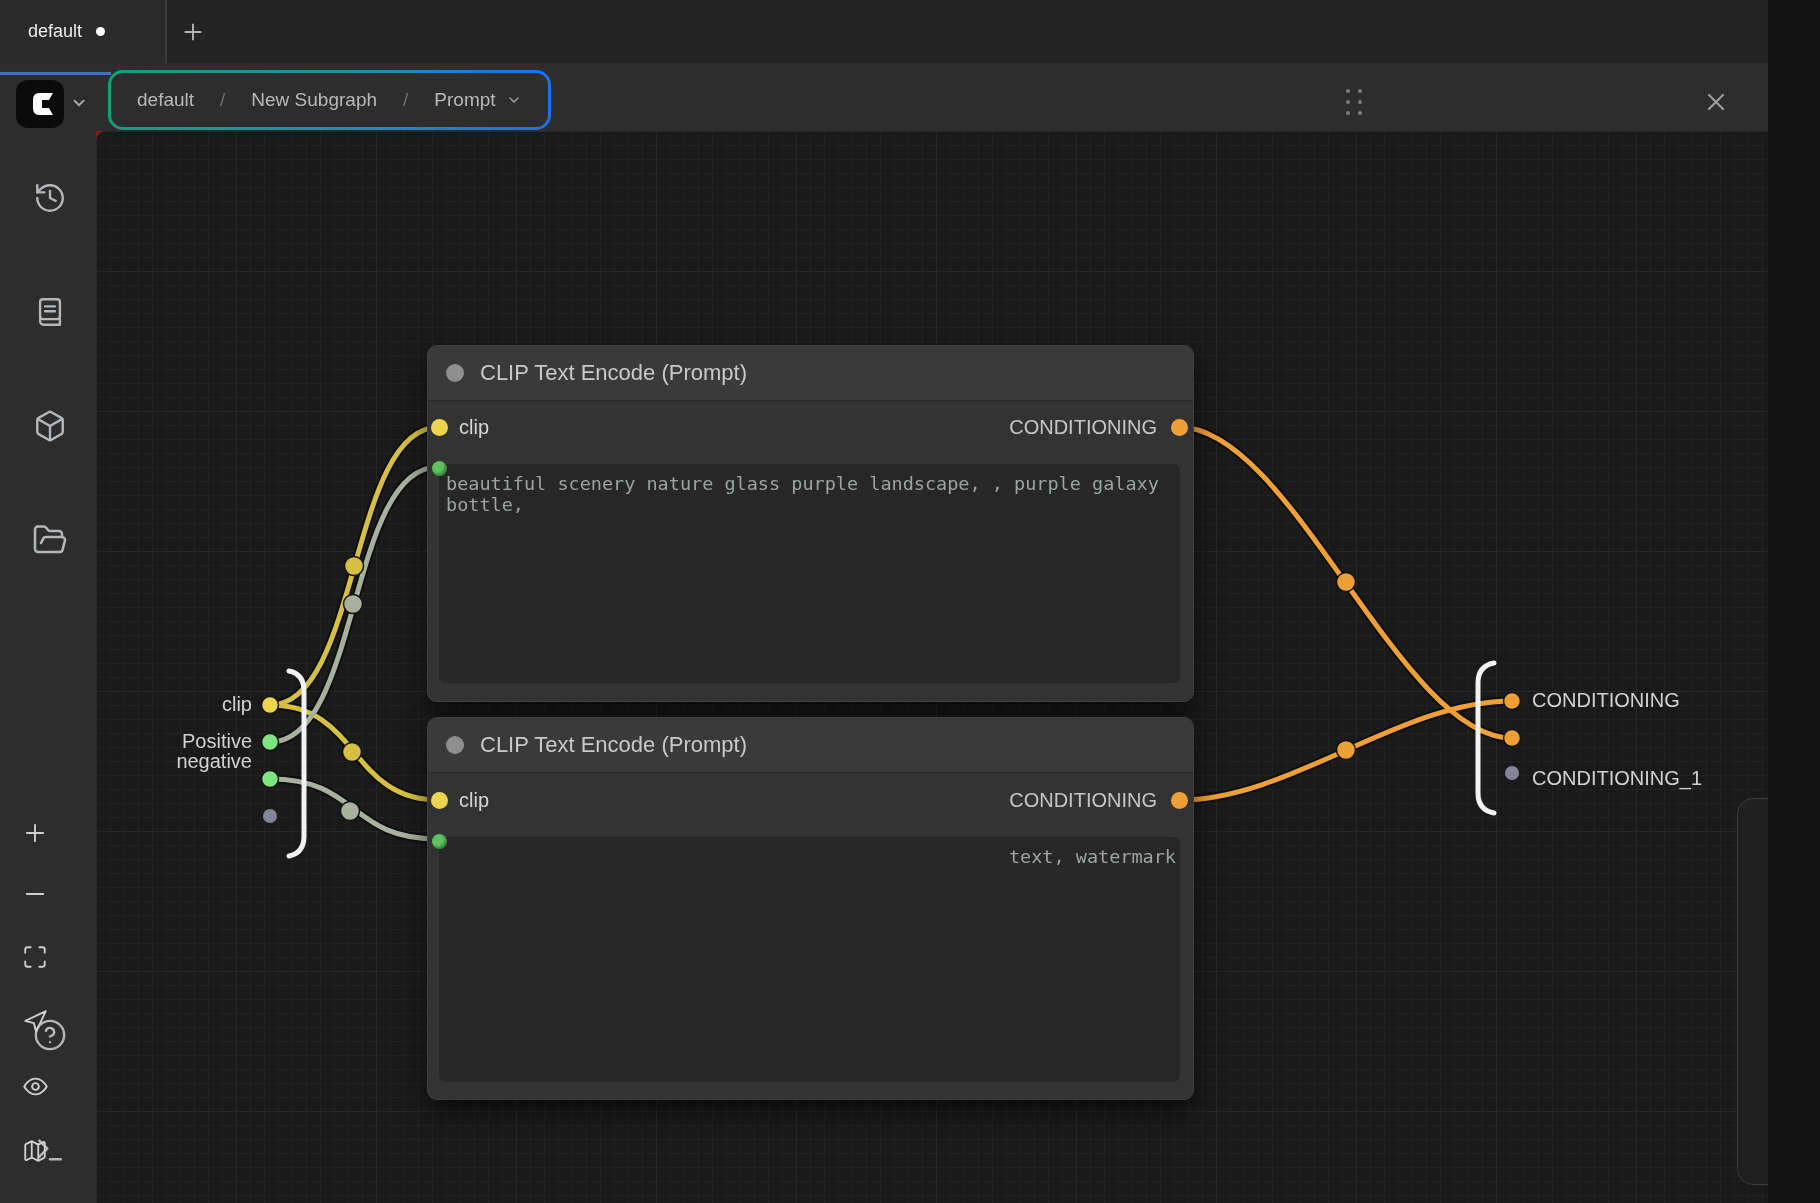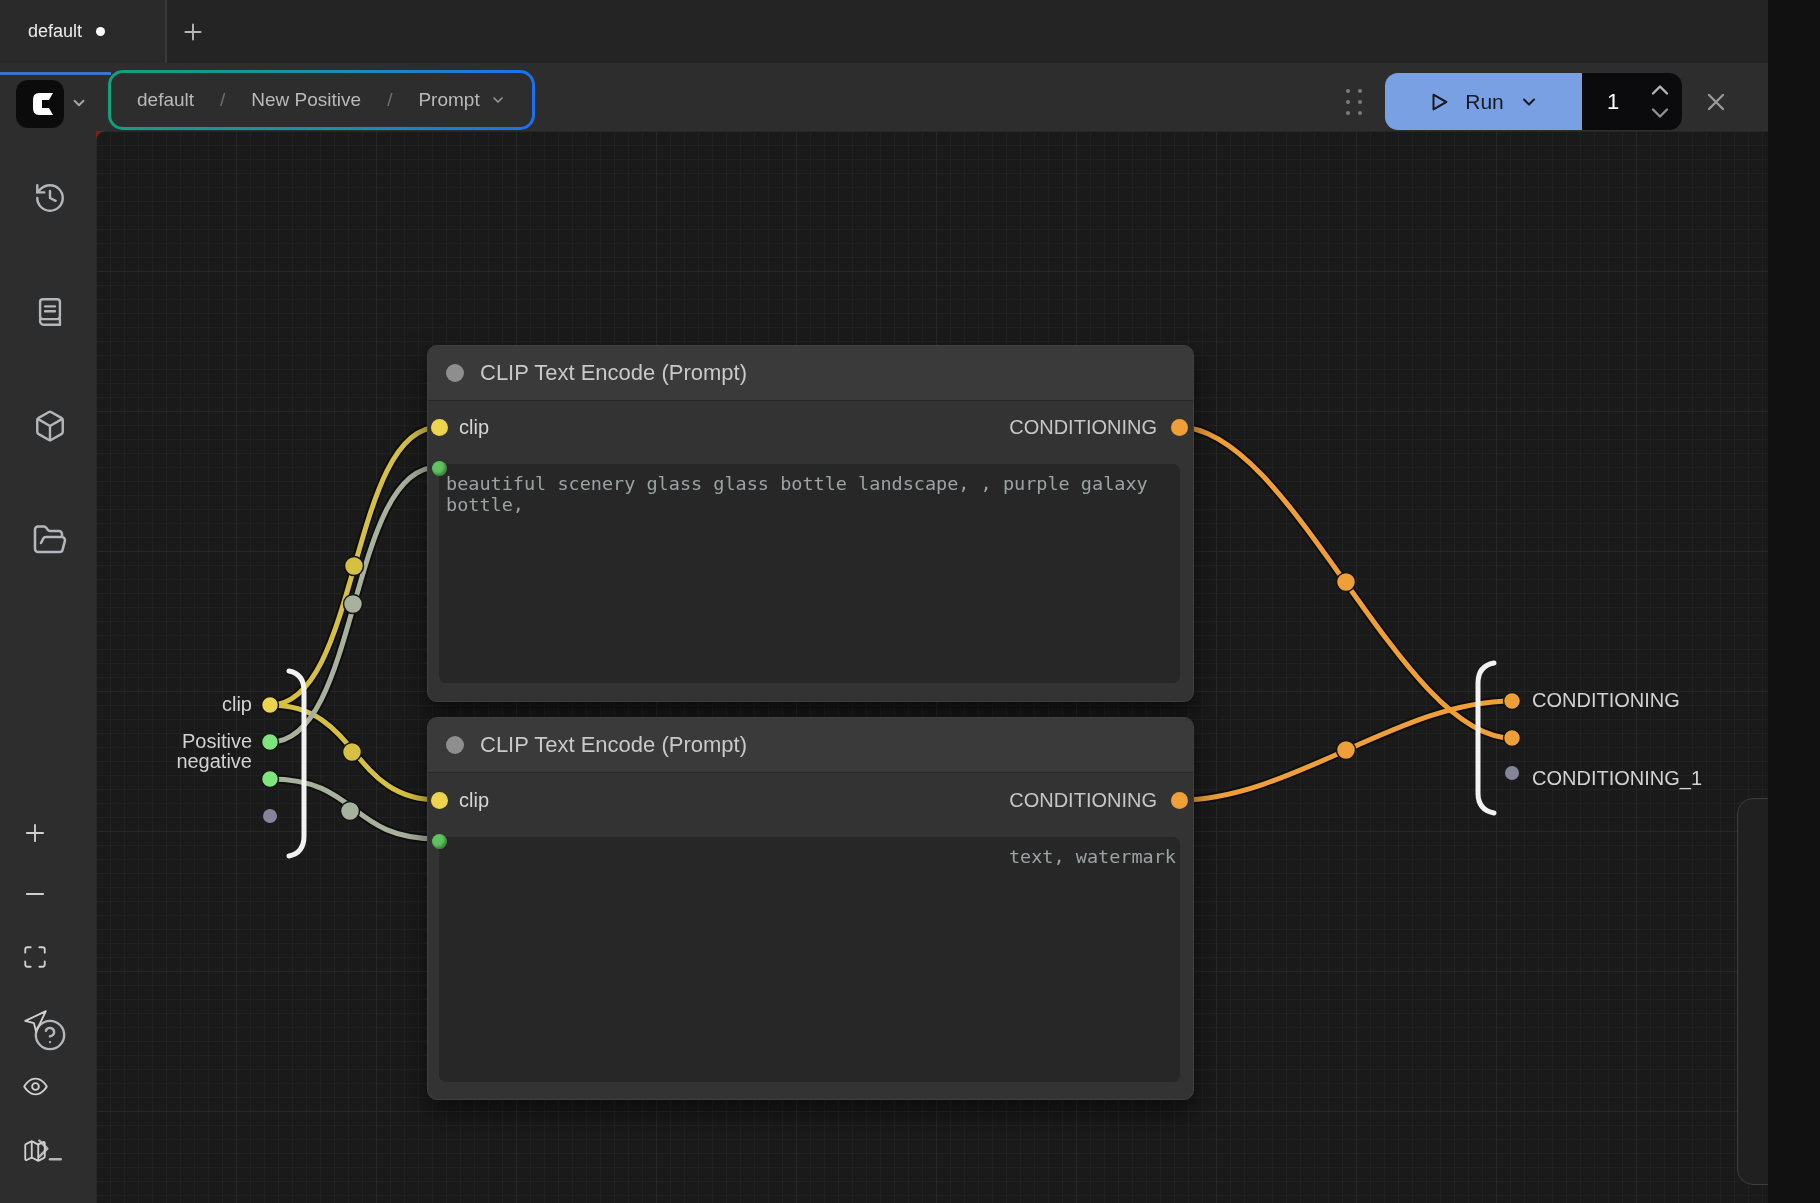--- a/index.html
+++ b/index.html
@@ -133,60 +133,40 @@
   <div class="abs logo-chevron">
     <svg width="18" height="18" viewBox="0 0 24 24" fill="none" stroke="#a8a8a8" stroke-width="2.4" stroke-linecap="round" stroke-linejoin="round">
         <path d="m6 9 6 6 6-6"></path>
       </svg>
   </div>
 
   <div class="abs crumb-wrap">
     <div class="crumb">
       <span class="crumb-item">default</span>
       <span class="crumb-sep">/</span>
-      <span class="crumb-item">New Positive</span>
+      <span class="crumb-item">New Subgraph</span>
       <span class="crumb-sep">/</span>
       <span class="crumb-last">
         <span>Prompt</span>
         <svg width="16" height="16" viewBox="0 0 24 24" fill="none" stroke="#9a9a9a" stroke-width="2.4" stroke-linecap="round" stroke-linejoin="round">
             <path d="m6 9 6 6 6-6"></path>
           </svg>
       </span>
     </div>
   </div>
 
   <div class="abs drag-handle">
     <i></i>
       <i></i>
       <i></i>
       <i></i>
       <i></i>
       <i></i>
   </div>
 
-  <div class="abs run-group">
-    <div class="run-btn">
-      <svg width="22" height="22" viewBox="0 0 24 24" fill="none" stroke="#161a22" stroke-width="2.2" stroke-linejoin="round">
-          <polygon points="6 4 20 12 6 20 6 4"></polygon>
-        </svg>
-      <span class="run-label">Run</span>
-      <svg width="20" height="20" viewBox="0 0 24 24" fill="none" stroke="#161a22" stroke-width="2.4" stroke-linecap="round" stroke-linejoin="round">
-          <path d="m6 9 6 6 6-6"></path>
-        </svg>
-    </div>
-    <div class="count-box">
-      <span class="count-val">1</span>
-      <svg class="stepper up" width="24" height="15" viewBox="0 0 24 14" fill="none" stroke="#b5b5b5" stroke-width="2.4" stroke-linecap="round" stroke-linejoin="round">
-          <path d="m5 11 7-7 7 7"></path>
-        </svg>
-      <svg class="stepper down" width="24" height="15" viewBox="0 0 24 14" fill="none" stroke="#8f8f8f" stroke-width="2.4" stroke-linecap="round" stroke-linejoin="round">
-          <path d="m5 3 7 7 7-7"></path>
-        </svg>
-    </div>
-  </div>
 
   <div class="abs close-btn">
     <svg width="24" height="24" viewBox="0 0 24 24" fill="none" stroke="#9a9a9a" stroke-width="2.3" stroke-linecap="round">
         <path d="M5 5l14 14M19 5 5 19"></path>
       </svg>
   </div>
   <div class="abs stop-btn"></div>
 
   <div class="abs sidebar"></div>
   <div class="side-icon" style="top:179px;">
@@ -285,21 +265,21 @@
 
   <div class="node node1">
     <div class="node-header">
       <span class="title-dot"></span>
       <span class="node-title">CLIP Text Encode (Prompt)</span>
     </div>
     <span class="in-dot"></span>
     <span class="in-label">clip</span>
     <span class="out-label">CONDITIONING</span>
     <span class="out-dot"></span>
-    <div class="prompt-box">beautiful scenery glass glass bottle landscape, , purple galaxy
+    <div class="prompt-box">beautiful scenery nature glass purple landscape, , purple galaxy
 bottle,</div>
     <span class="widget-dot"></span>
   </div>
 
   <div class="node node2">
     <div class="node-header">
       <span class="title-dot"></span>
       <span class="node-title">CLIP Text Encode (Prompt)</span>
     </div>
     <span class="in-dot"></span>

